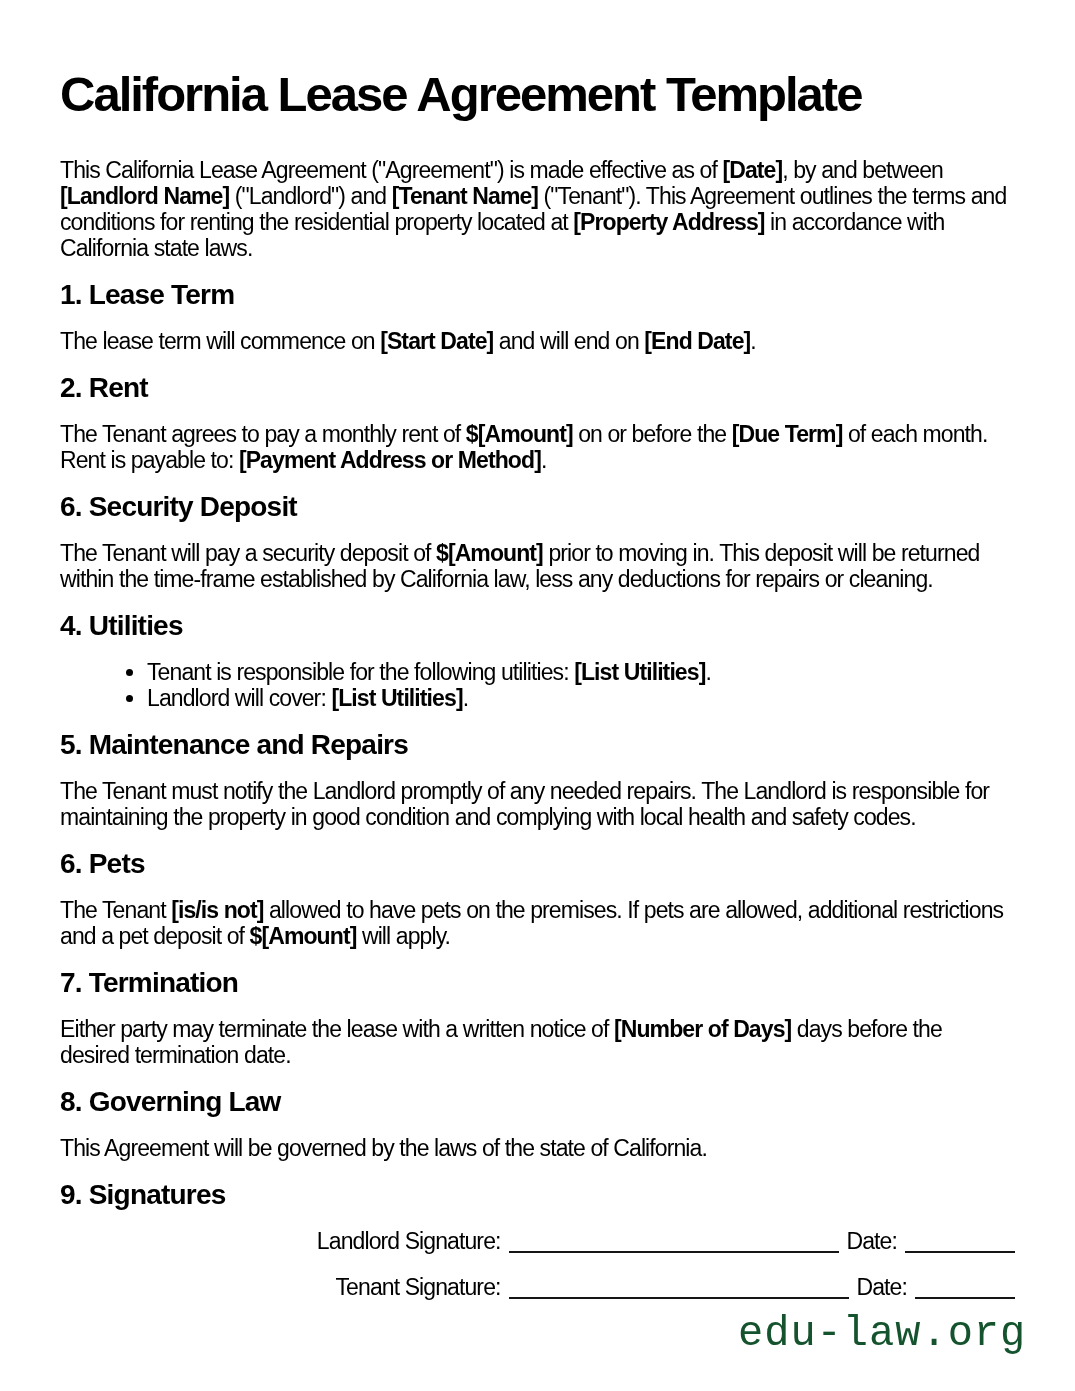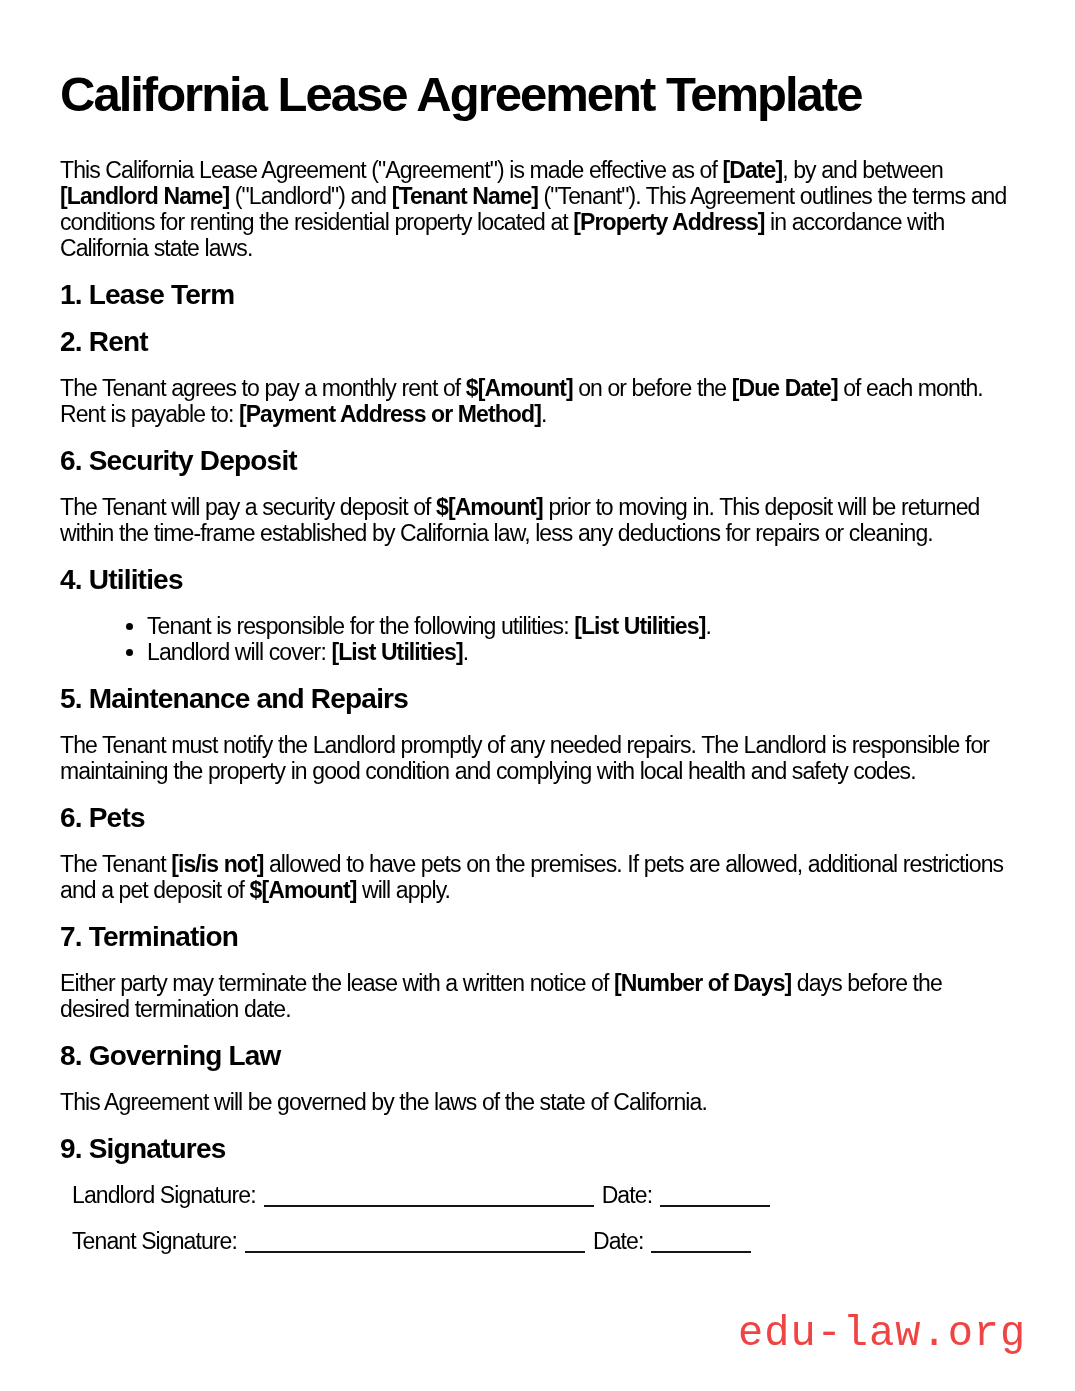--- a/index.html
+++ b/index.html
@@ -28,57 +28,58 @@
     font-size:28px;
     line-height:26px;
     margin:21px 0 20px 0;
     letter-spacing:-0.8px;
     font-weight:bold;
   }
   p.body-par { margin:20px 0; }
   ul.bullets { margin:20px 0; padding-left:54px; }
   ul.bullets li { line-height:26px;margin-left:33px; }
   strong { font-weight:bold; }
-  .sig-row { margin:20px 12px; white-space:nowrap; }
+  .sig-row { margin:20px 0; white-space:nowrap;text-align:right; }
   .fill-line {
     display:inline-block;
     border-bottom:2px solid #151515;
     transform:translateY(4px);
   }
   .sig-row .sig-line { width:330px; margin:0 8px; }
   .sig-row .date-line { width:110px; margin-left:8px; }
   .sig-row.tenant .sig-line { width:340px; }
   .sig-row.tenant .date-line { width:100px; }
   .watermark {
     position:absolute;
     left:738px; top:1310px;
     font-family:"Liberation Mono", monospace;
     font-size:42px;
     line-height:48px;
     letter-spacing:1px;
-    color:#ef4444;
+    color:#14532d;
     z-index:5;
   }
 </style>
 </head>
 <body>
 
 <div class="page">
 
   <h1 class="doc-title">California Lease Agreement Template</h1>
 
   <p class="body-par">This California Lease Agreement ("Agreement") is made effective as of <strong>[Date]</strong>, by and between <strong>[Landlord Name]</strong> ("Landlord") and <strong>[Tenant Name]</strong> ("Tenant"). This Agreement outlines the terms and conditions for renting the residential property located at <strong>[Property Address]</strong> in accordance with California state laws.</p>
 
   <section>
     <h2 class="sec-heading">1. Lease Term</h2>
+    <p class="body-par">The lease term will commence on <strong>[Start Date]</strong> and will end on <strong>[End Date]</strong>.</p>
   </section>
 
   <section>
     <h2 class="sec-heading">2. Rent</h2>
-    <p class="body-par">The Tenant agrees to pay a monthly rent of <strong>$[Amount]</strong> on or before the <strong>[Due Date]</strong> of each month. Rent is payable to: <strong>[Payment Address or Method]</strong>.</p>
+    <p class="body-par">The Tenant agrees to pay a monthly rent of <strong>$[Amount]</strong> on or before the <strong>[Due Term]</strong> of each month. Rent is payable to: <strong>[Payment Address or Method]</strong>.</p>
   </section>
 
   <section>
     <h2 class="sec-heading">6. Security Deposit</h2>
     <p class="body-par">The Tenant will pay a security deposit of <strong>$[Amount]</strong> prior to moving in. This deposit will be returned within the time-frame established by California law, less any deductions for repairs or cleaning.</p>
   </section>
 
   <section>
     <h2 class="sec-heading">4. Utilities</h2>
     <ul class="bullets">

